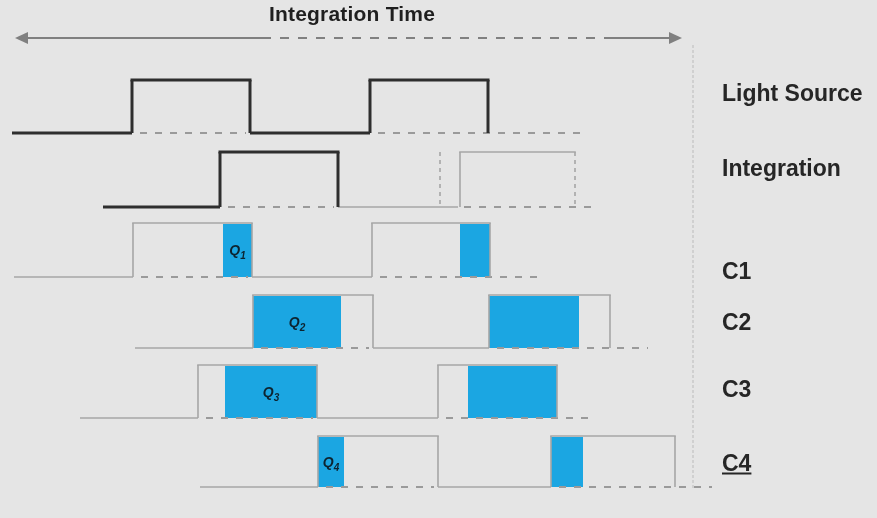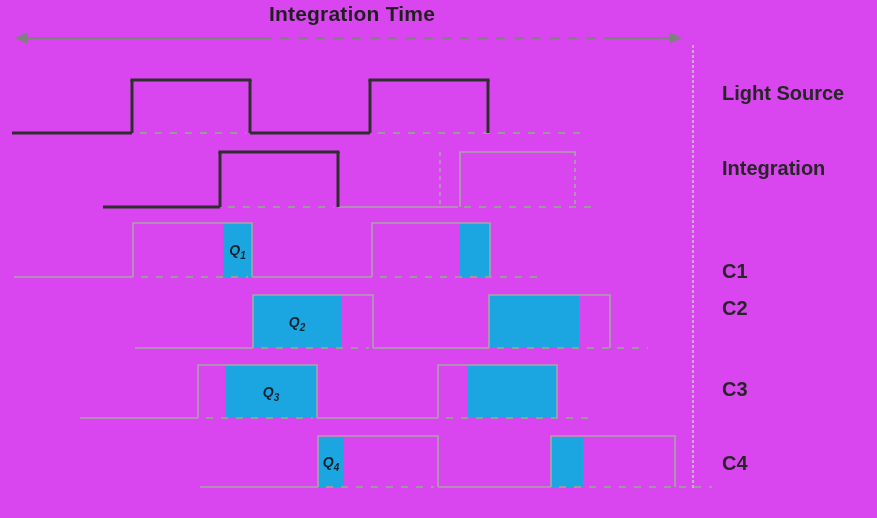--- a/index.html
+++ b/index.html
@@ -1,26 +1,26 @@
 <!DOCTYPE html>
 <html><head>
 <meta charset="utf-8">
 <style>
   html,body{margin:0;padding:0;background:#ffffff;}
   .canvas{
-    position:relative;width:877px;height:518px;background:#d946ef;overflow:hidden;
+    position:relative;width:877px;height:518px;background:#e5e5e5;overflow:hidden;
     font-family:"Liberation Sans",sans-serif;
   }
   .title{
     position:absolute;top:2px;left:352px;transform:translateX(-50%);
     font-size:21px;font-weight:bold;color:#1f1f1f;letter-spacing:.2px;white-space:nowrap;
   }
   .row-label{
     position:absolute;left:722px;transform:translateY(-50%);
-    font-size:20px;font-weight:bold;color:#262626;white-space:nowrap;
+    font-size:23px;font-weight:bold;color:#262626;white-space:nowrap;
   }
   svg{position:absolute;top:0;left:0;}
 </style>
 </head>
 <body>
 
 <div class="canvas">
   <div class="title">Integration Time</div>
   <svg id="wave" width="877" height="518" viewBox="0 0 877 518">
       <rect x="223" y="224" width="29" height="53" fill="#1ba6e2"></rect>
@@ -99,16 +99,16 @@
       <line x1="25" y1="38" x2="262" y2="38" stroke="#808080" stroke-width="2" stroke-linecap="butt"></line>
       <line x1="262" y1="38" x2="612" y2="38" stroke="#808080" stroke-width="2" stroke-linecap="butt" stroke-dasharray="9 9"></line>
       <line x1="612" y1="38" x2="672" y2="38" stroke="#808080" stroke-width="2" stroke-linecap="butt"></line>
       <polygon points="15,38 28,32 28,44" fill="#808080"></polygon>
       <polygon points="682,38 669,32 669,44" fill="#808080"></polygon>
       <line x1="693" y1="45" x2="693" y2="488" stroke="#c9c9c9" stroke-width="1.5" stroke-linecap="butt" stroke-dasharray="3 2"></line>
     </svg>
   <div class="row-label" style="top: 93px;">Light Source</div>
   <div class="row-label" style="top: 168px;">Integration</div>
   <div class="row-label" style="top: 239px; margin-top: 32px;">C1</div>
-  <div class="row-label" style="top: 308px;">C2</div>
+  <div class="row-label" style="top: 322px;">C2</div>
   <div class="row-label" style="top: 389px; text-align: right;">C3</div>
-  <div class="row-label" style="top: 463px;">C4</div>
+  <div class="row-label" style="top: 463px; text-decoration: underline;">C4</div>
 </div>
 
 </body></html>

